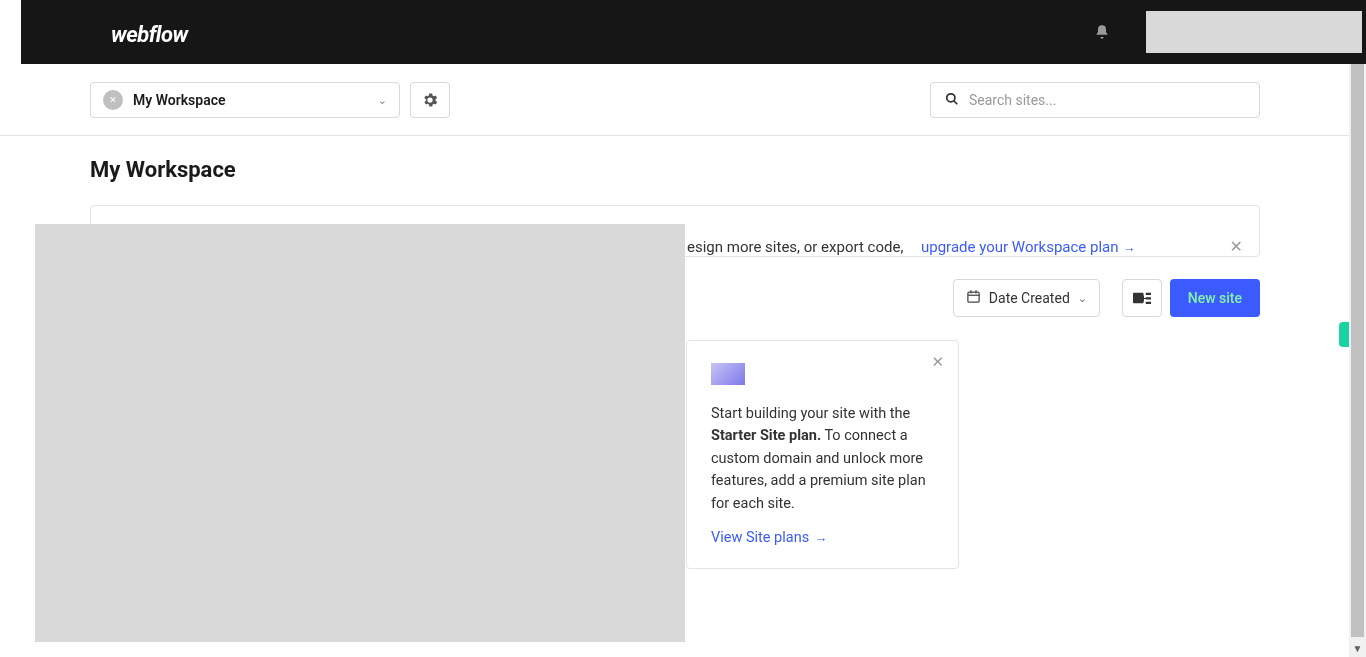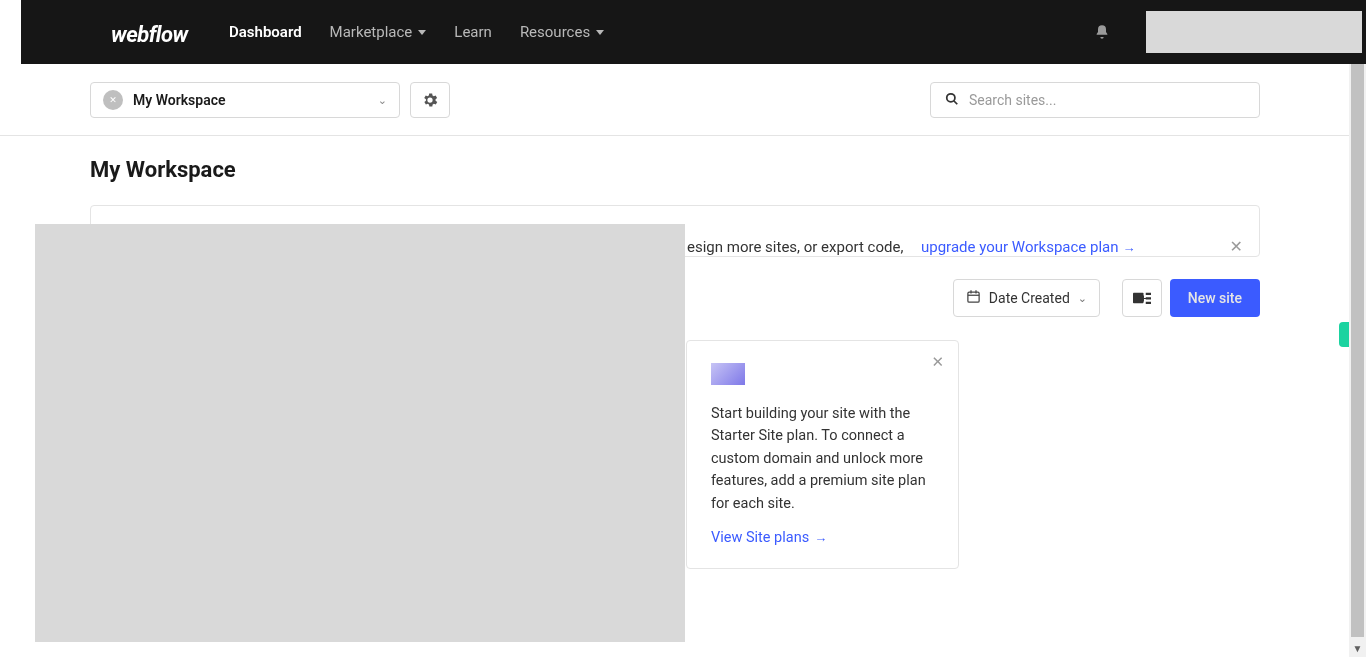--- a/index.html
+++ b/index.html
@@ -46,28 +46,28 @@
   
   .banner { position:absolute; left:90px; top:205px; width:1170px; height:52px; border:1px solid #e4e4e4; border-radius:4px; display:flex; align-items:flex-end; padding:0 16px; font-size:15px; color:#333; gap:6px; }
   .banner .link { color:#3b5bff; cursor:pointer; display:inline-flex; align-items:center; gap:4px; }
   .banner .close { margin-left:auto; color:#9a9a9a; cursor:pointer; font-size:16px; }
 
   
   .controls { position:absolute; top:279px; left:90px; width:1170px; height:38px; }
   .sort-btn { position:absolute; right:160px; top:0; height:38px; border:1px solid #d8d8d8; border-radius:4px; padding:12px 12px; display:flex; align-items:center; gap:8px; font-size:14px; color:#333; background:#fff; cursor:pointer; }
   .cal-icon{ font-size:15px; color:#444; }
   .view-btn { position:absolute; right:98px; top:0; width:40px; height:38px; border:1px solid #d8d8d8; border-radius:4px; display:flex; align-items:center; justify-content:center; background:#fff; cursor:pointer; color:#333; font-size:16px; }
-  .newsite-btn { position:absolute; right:0; top:0; height:38px; padding:0 18px; background:#3b5bff; color:#e5e5e5; border:none; border-radius:4px; font-size:14px; font-weight:500; cursor:pointer; }
+  .newsite-btn { position:absolute; right:0; top:0; height:38px; padding:0 18px; background:#3b5bff; color:#86efac; border:none; border-radius:4px; font-size:14px; font-weight:500; cursor:pointer; }
 
   
   .card { position:absolute; left:686px; top:340px; width:273px; border:1px solid #e4e4e4; border-radius:4px; padding:22px 24px 22px 24px; background:#fff; }
   .card-close { position:absolute; right:14px; top:12px; color:#9a9a9a; cursor:pointer; font-size:15px; }
   .card-glyph { width:34px; height:22px; background:linear-gradient(135deg,#c7c4f5,#7e78e8); margin-bottom:18px; }
   .card-text { font-size:14.5px; color:#333; line-height:1.55; }
-  .card-text strong{ font-weight:400; }
+  .card-text strong{ font-weight:700; }
   .card-link { margin-top:14px; color:#3b5bff; font-size:14.5px; cursor:pointer; display:inline-flex; align-items:center; gap:5px; }
 
   
   .overlay { position:absolute; left:35px; top:224px; width:650px; height:418px; background:#d9d9d9; }
 
   .arrow-right::after{ content:" →"; font-size:13px; }
 </style>
 </head>
 <body>
 
@@ -76,32 +76,20 @@
   <div class="track">
       <div class="thumb"></div>
     </div>
   <div class="arrow" style="position:absolute;bottom:0">▼</div>
 </div>
 
 <div class="feedback-nub"></div>
 
 <div class="header">
   <div class="logo">webflow</div>
-  <div class="nav">
-    <div class="nav-item active">Dashboard</div>
-    <div class="nav-item">
-      <span>Marketplace</span>
-      <span class="chev-down"></span>
-    </div>
-    <div class="nav-item">Learn</div>
-    <div class="nav-item">
-      <span>Resources</span>
-      <span class="chev-down"></span>
-    </div>
-  </div>
   <div class="bell">
     <svg width="16" height="16" viewBox="0 0 24 24" fill="#9a9a9a">
         <path d="M12 2a6 6 0 00-6 6v4l-2 3v1h16v-1l-2-3V8a6 6 0 00-6-6zm0 20a2.5 2.5 0 002.5-2.5h-5A2.5 2.5 0 0012 22z"></path>
       </svg>
   </div>
   <div class="account-box"></div>
 </div>
 
 <div class="toolbar"></div>
 <div class="ws-dropdown">

